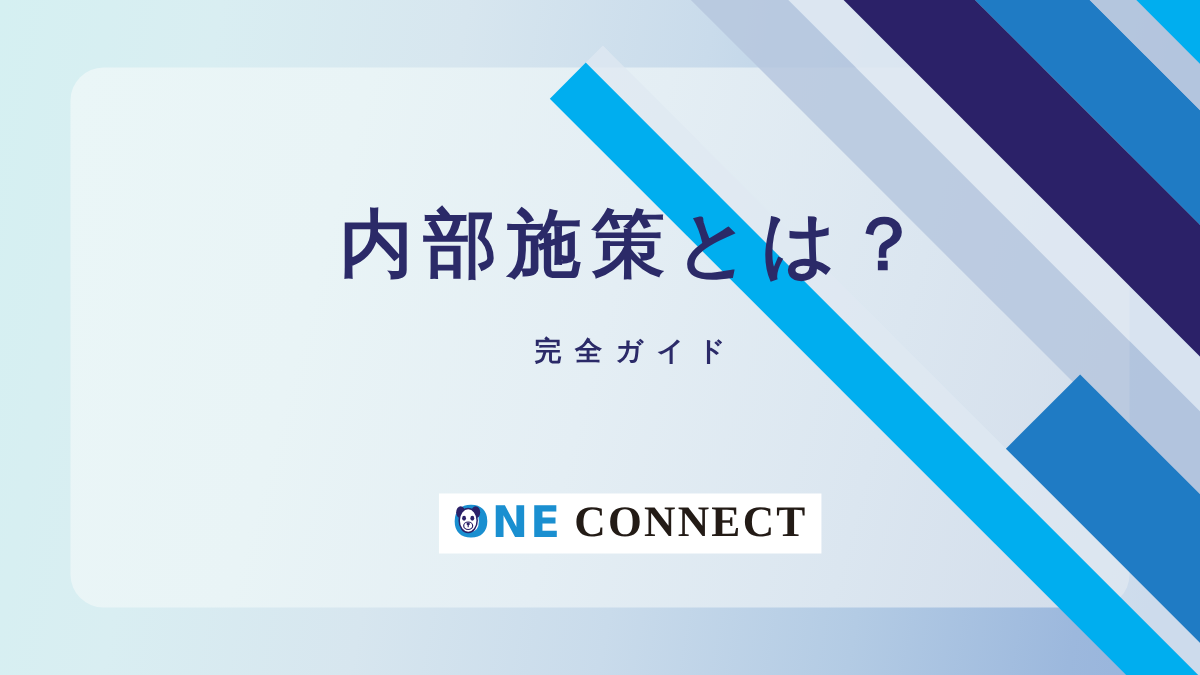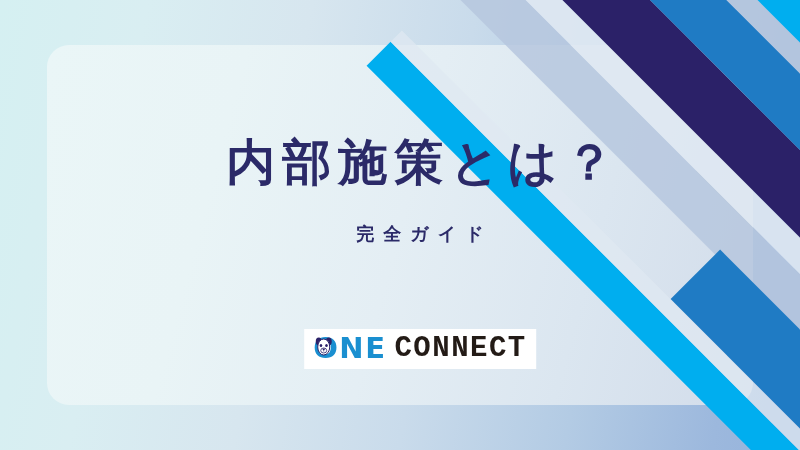--- a/index.html
+++ b/index.html
@@ -108,21 +108,21 @@
   }
   .logo-one {
     font-family: "DejaVu Sans", "Liberation Sans", sans-serif;
     font-weight: 700;
     font-size: 29px;
     letter-spacing: 1.5px;
     color: #1a8fd0;
     display: inline-block;
   }
   .logo-connect {
-    font-family: Liberation Mono, monospace;
+    font-family: Liberation Serif, serif;
     font-weight: 700;
     font-size: 29px;
     letter-spacing: 1.5px;
     color: #231b16;
     display: inline-block;
     margin-left: 8px;
   }
   .mascot {
     position: absolute;
     left: 2px;

